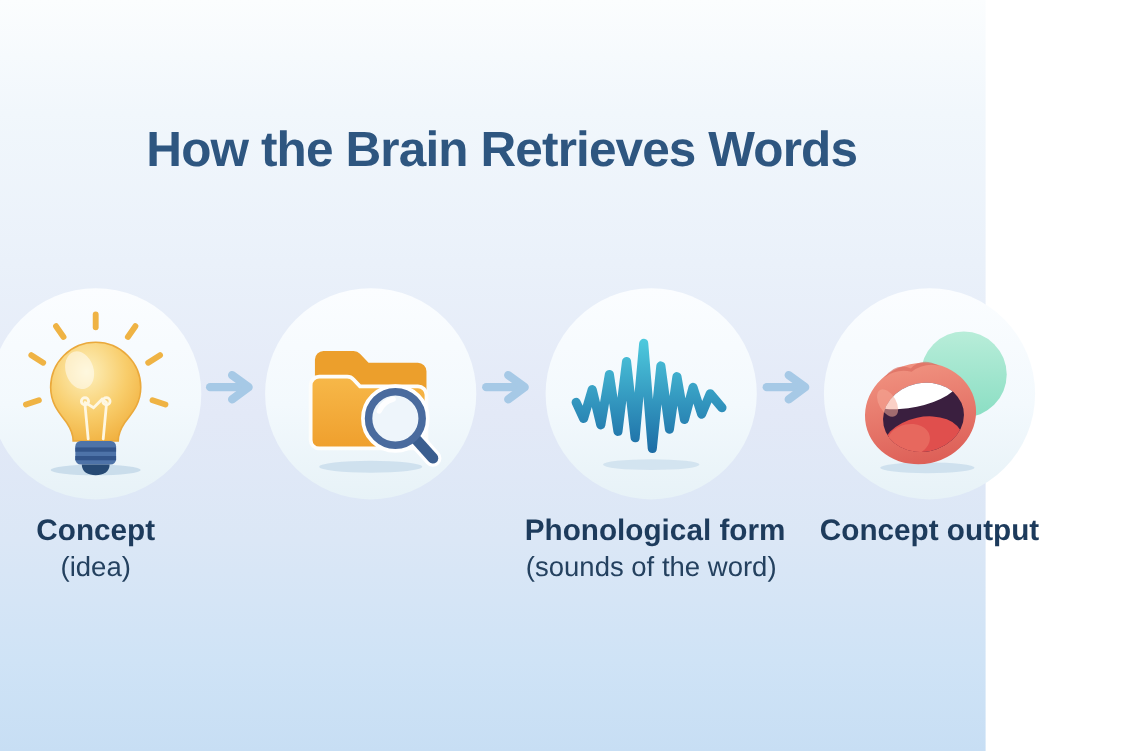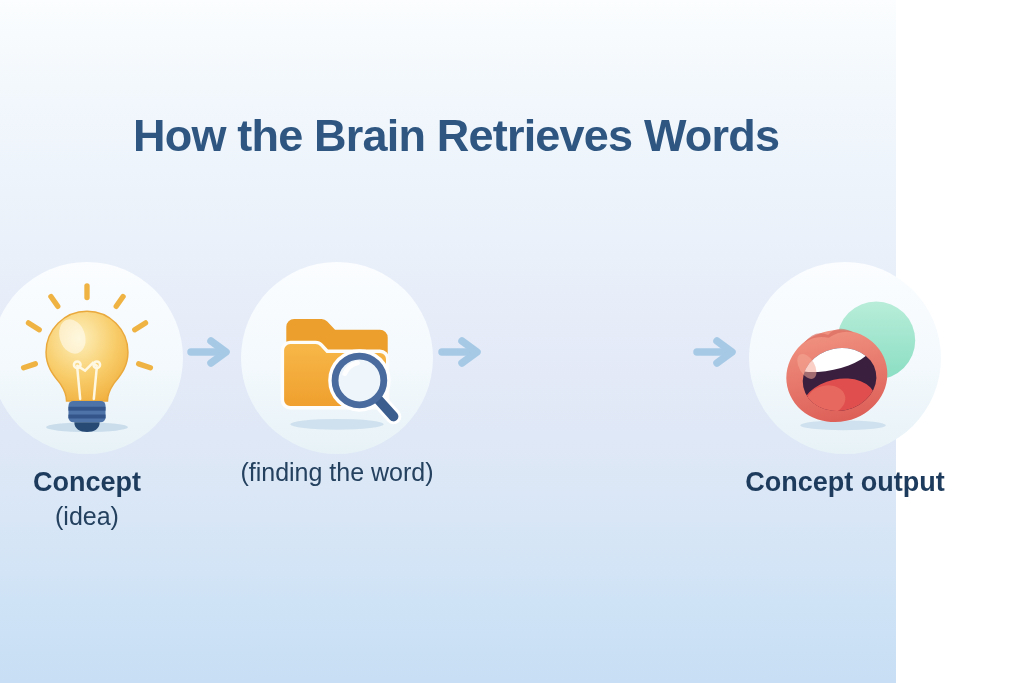--- a/index.html
+++ b/index.html
@@ -112,30 +112,45 @@
 
         <g>
           <line x1="120" y1="120" x2="138" y2="140" stroke="#ffffff" stroke-width="16" stroke-linecap="round"></line>
           <circle cx="103" cy="103" r="25" fill="none" stroke="#ffffff" stroke-width="14"></circle>
           <line x1="120" y1="120" x2="138" y2="140" stroke="#3b5e8f" stroke-width="10" stroke-linecap="round"></line>
           <circle cx="103" cy="103" r="25" fill="#eef5fb" stroke="#4a6b9e" stroke-width="7"></circle>
           <path d="M88,96 a19,19 0 0 1 13,-11" fill="none" stroke="#ffffff" stroke-width="5" stroke-linecap="round" opacity="0.9"></path>
         </g>
       </svg>
     </div>
-    <div class="step-sublabel">(finding the word)</div>
   </div>
 
   <svg class="arrow" style="left:437px" viewBox="0 0 48 32">
     <g stroke="#a6c9e6" stroke-width="7.5" stroke-linecap="round" stroke-linejoin="round" fill="none">
       <line x1="5" y1="16" x2="36" y2="16"></line>
       <polyline points="25,5 40,16 25,27"></polyline>
     </g>
   </svg>
 
+  <div class="step" style="left:477px">
+    <div class="step-circle">
+      <svg width="156" height="156" viewBox="0 0 160 160">
+        <defs>
+          <linearGradient id="waveG" x1="0" y1="30" x2="0" y2="135" gradientUnits="userSpaceOnUse">
+            <stop offset="0%" stop-color="#4ec9dd"></stop>
+            <stop offset="100%" stop-color="#1c6ca5"></stop>
+          </linearGradient>
+        </defs>
+        <ellipse cx="80" cy="146" rx="45" ry="5" fill="#c3d8ea" opacity="0.6"></ellipse>
+        <path d="M10,88 L17,103 L25,76 L33,109 L41,62 L49,115 L57,50 L65,121 L73,33 L81,131 L89,54 L97,113 L104,64 L111,104 L119,74 L127,99 L135,80 L146,93" fill="none" stroke="url(#waveG)" stroke-width="8.5" stroke-linecap="round" stroke-linejoin="round"></path>
+      </svg>
+    </div>
+    <div class="step-label">Phonological form</div>
+    <div class="step-sublabel">(sounds of the word)</div>
+  </div>
 
   <svg class="arrow" style="left:692px" viewBox="0 0 48 32">
     <g stroke="#a6c9e6" stroke-width="7.5" stroke-linecap="round" stroke-linejoin="round" fill="none">
       <line x1="5" y1="16" x2="36" y2="16"></line>
       <polyline points="25,5 40,16 25,27"></polyline>
     </g>
   </svg>
 
   <div class="step" style="left:730px">
     <div class="step-circle">

